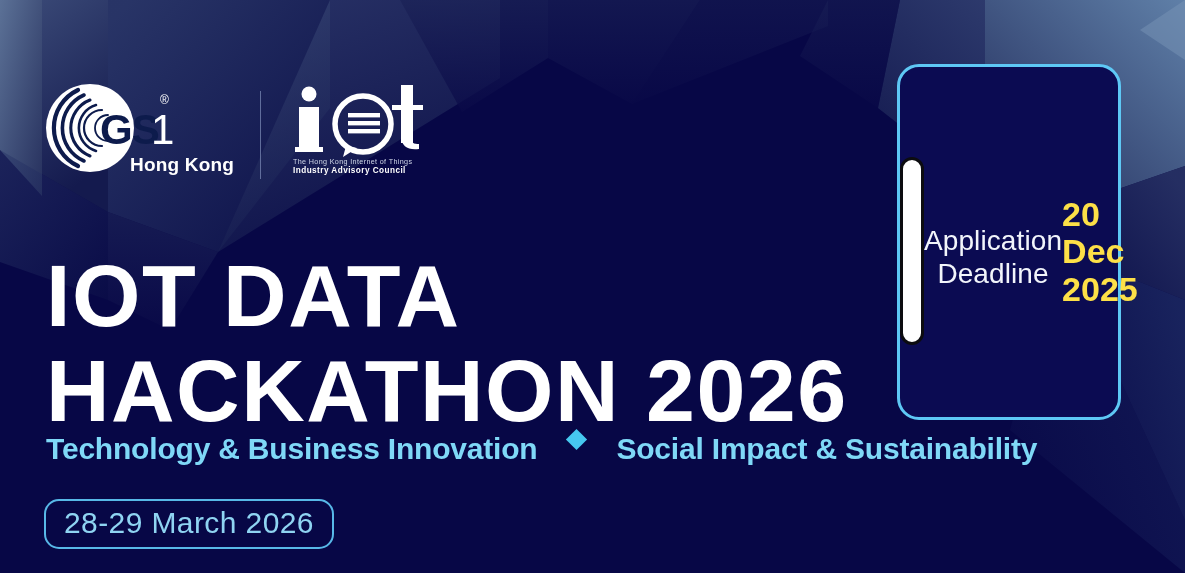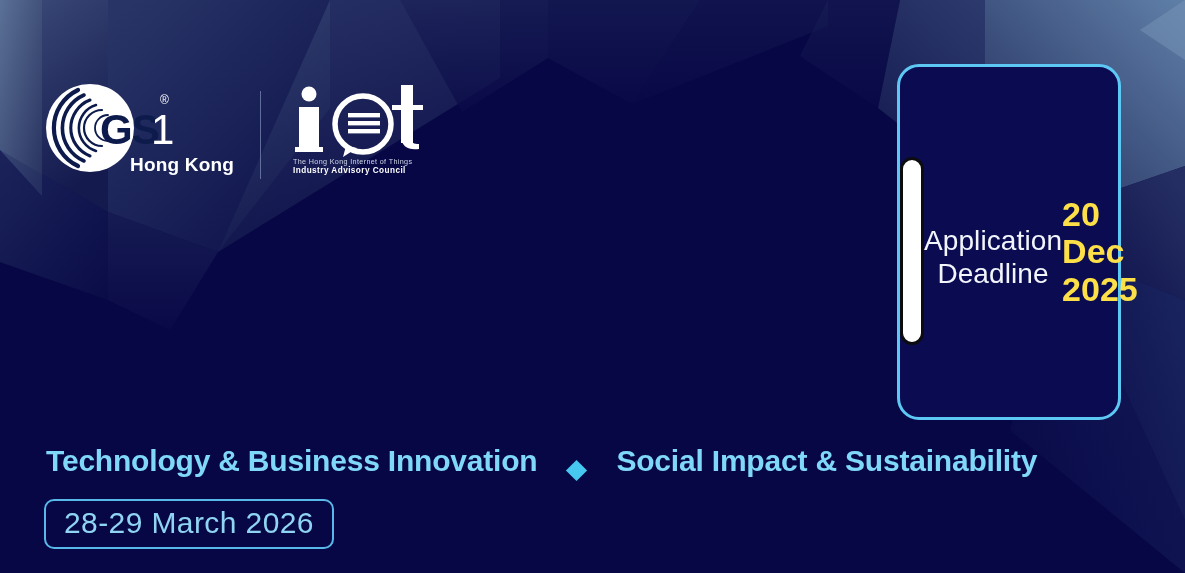--- a/index.html
+++ b/index.html
@@ -50,39 +50,39 @@
     position:absolute; left:46px; top:252px;
     color:#ffffff;
     font-size:88px; font-weight:bold;
     line-height:0.99; letter-spacing:1.5px;
   }
   #headline .ln { display:block; white-space:nowrap; }
   #headline .ln2 { margin-top:8px; }
 
   
   #subtitle {
-    position:absolute; left:46px; top:444px;
-    display:flex; align-items:flex-end; gap:4px;
+    position:absolute; left:46px; top:432px;
+    display:flex; align-items:flex-start; gap:4px;
     white-space:nowrap;
   }
   #subtitle .phrase {
     color:#7fd8f7; font-size:30px; font-weight:bold; letter-spacing:-0.2px;
   }
   #subtitle-separator {
     width:15px; height:15px; background:#46c8f0;
     transform:rotate(45deg);
     margin:0 28px;
     flex:0 0 auto;
   }
 
   
   #date-badge {
     position:absolute; left:44px; top:499px;
     border:2px solid #58b8e8;
-    border-radius:10px;
+    border-radius:15px;
     padding:6px 18px 8px 18px;
     color:#8fd4f2; font-size:30px; font-weight:300; letter-spacing:0.4px;
     line-height:1.05;
   }
 
   
   #qr-panel {
     position:absolute; left:897px; top:64px;
     width:224px; height:356px;
     border:3px solid #5ec8f5;
@@ -221,20 +221,24 @@
         <rect x="99" y="20" width="31" height="5" fill="#ffffff"></rect>
         <path d="M108 52 q1 14 18 12 l0 -5 q-9 1 -9 -8 z" fill="#ffffff"></path>
       </svg>
       <span id="iot-caption">
         <span class="l1">The Hong Kong Internet of Things</span>
         <span class="l2">Industry Advisory Council</span>
       </span>
     </div>
   </div>
 
+  <h1 id="headline">
+    <span class="ln ln1">IOT DATA</span>
+    <span class="ln ln2">HACKATHON 2026</span>
+  </h1>
 
   <div id="subtitle">
     <span class="phrase">Technology &amp; Business Innovation</span>
     <span id="subtitle-separator"></span>
     <span class="phrase">Social Impact &amp; Sustainability</span>
   </div>
 
   <div id="date-badge">28-29 March 2026</div>
 
   <div id="qr-panel">

